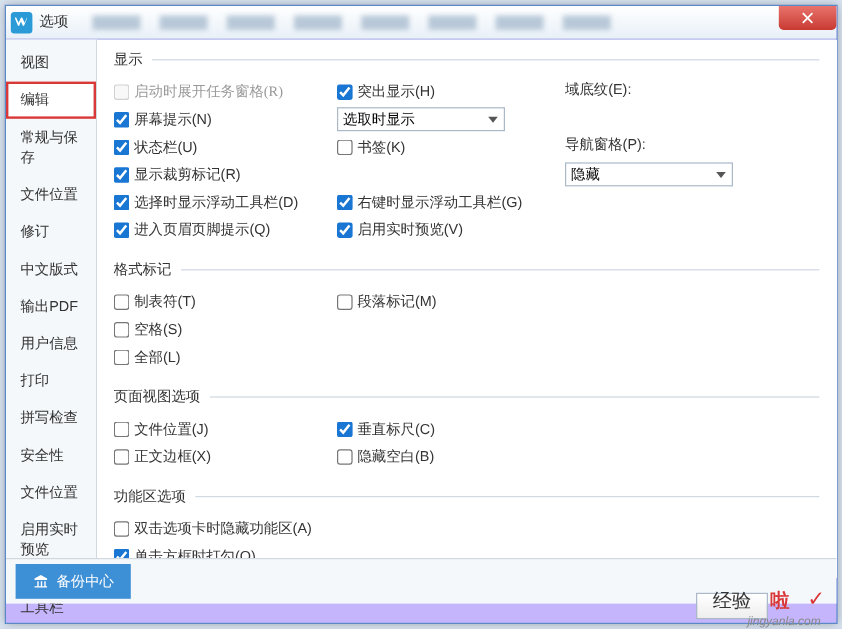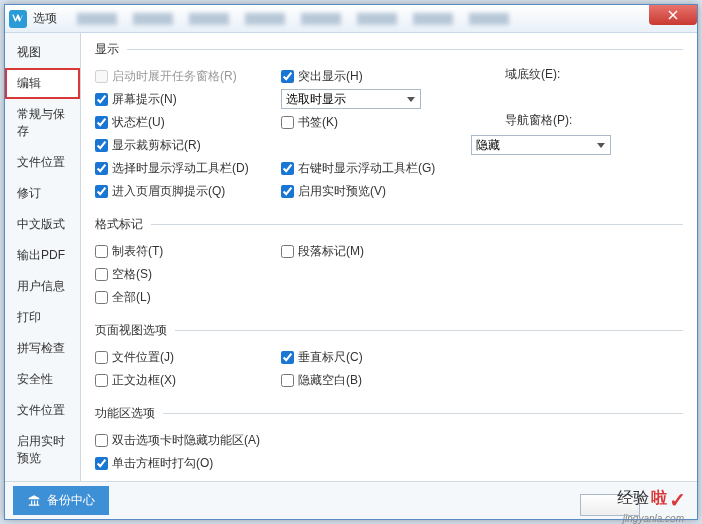--- a/index.html
+++ b/index.html
@@ -21,28 +21,28 @@
 fieldset { border: none; border-top: 1px solid #d0d8e0; margin-bottom: 8px; padding: 6px 0 4px 0; position: relative; }
 legend { color: #333; font-size: 12px; padding-right: 8px; background: #fff; }
 .row { display: flex; margin: 2px 0; }
 .col1 { width: 186px; }
 .col2 { width: 190px; }
 .col3 { flex: 1; }
 .chk { display: flex; align-items: center; gap: 4px; padding: 2px 0; }
 .chk input[type=checkbox] { width: 13px; height: 13px; accent-color: #1976d2; cursor: pointer; }
 .chk input[type=checkbox]:disabled { cursor: default; }
 .chk label { cursor: pointer; color: #333; }
-.chk.disabled label { color: #999; }
-.field-label { display: block; margin-bottom: 2px; color: #333; margin-left: 34px; }
+.chk.disabled label { color: #999; font-family: Liberation Serif, serif; }
+.field-label { display: block; margin-bottom: 2px; color: #333; }
 .select { width: 140px; height: 20px; border: 1px solid #aab8c8; background: #fff; font-size: 12px; padding: 0 18px 0 4px; position: relative; display: flex; align-items: center; cursor: pointer; }
 .select::after { content: ""; position: absolute; right: 5px; top: 7px; border-left: 4px solid transparent; border-right: 4px solid transparent; border-top: 5px solid #555; }
-.footer { position: absolute; bottom: 0; left: 0; right: 0; height: 38px; background: #f5f8fb; border-top: 1px solid #d0d8e0; display: flex; align-items: center; padding: 0 8px; }
+.footer { position: absolute; bottom: 16px; left: 0; right: 0; height: 38px; background: #f5f8fb; border-top: 1px solid #d0d8e0; display: flex; align-items: center; padding: 0 8px; }
 .backup-btn { background: #3d8fd6; color: #fff; padding: 6px 14px; display: flex; align-items: center; gap: 6px; cursor: pointer; font-size: 12px; }
 .backup-btn svg { width: 14px; height: 14px; }
-.watermark { position: absolute; right: 16px; bottom: 12px; font-family: Liberation Sans, sans-serif; font-size: 16px; color: #333; display: flex; align-items: flex-start; gap: 2px; }
+.watermark { position: absolute; right: 16px; bottom: 12px; font-family: Liberation Mono, monospace; font-size: 16px; color: #333; display: flex; align-items: flex-end; gap: 16px; }
 .watermark .accent { color: #d93838; font-weight: bold; }
 .watermark .check { color: #d93838; font-size: 20px; font-weight: bold; }
 .watermark-sub { position: absolute; right: 18px; bottom: 0px; font-size: 10px; color: #888; font-style: italic; }
 .bottom-btn { position: absolute; right: 62px; bottom: 8px; width: 60px; height: 22px; border: 1px solid #aab8c8; background: linear-gradient(#fff,#eee); }
 </style>
 </head>
 <body>
 
 <div class="window">
   <div class="titlebar">

